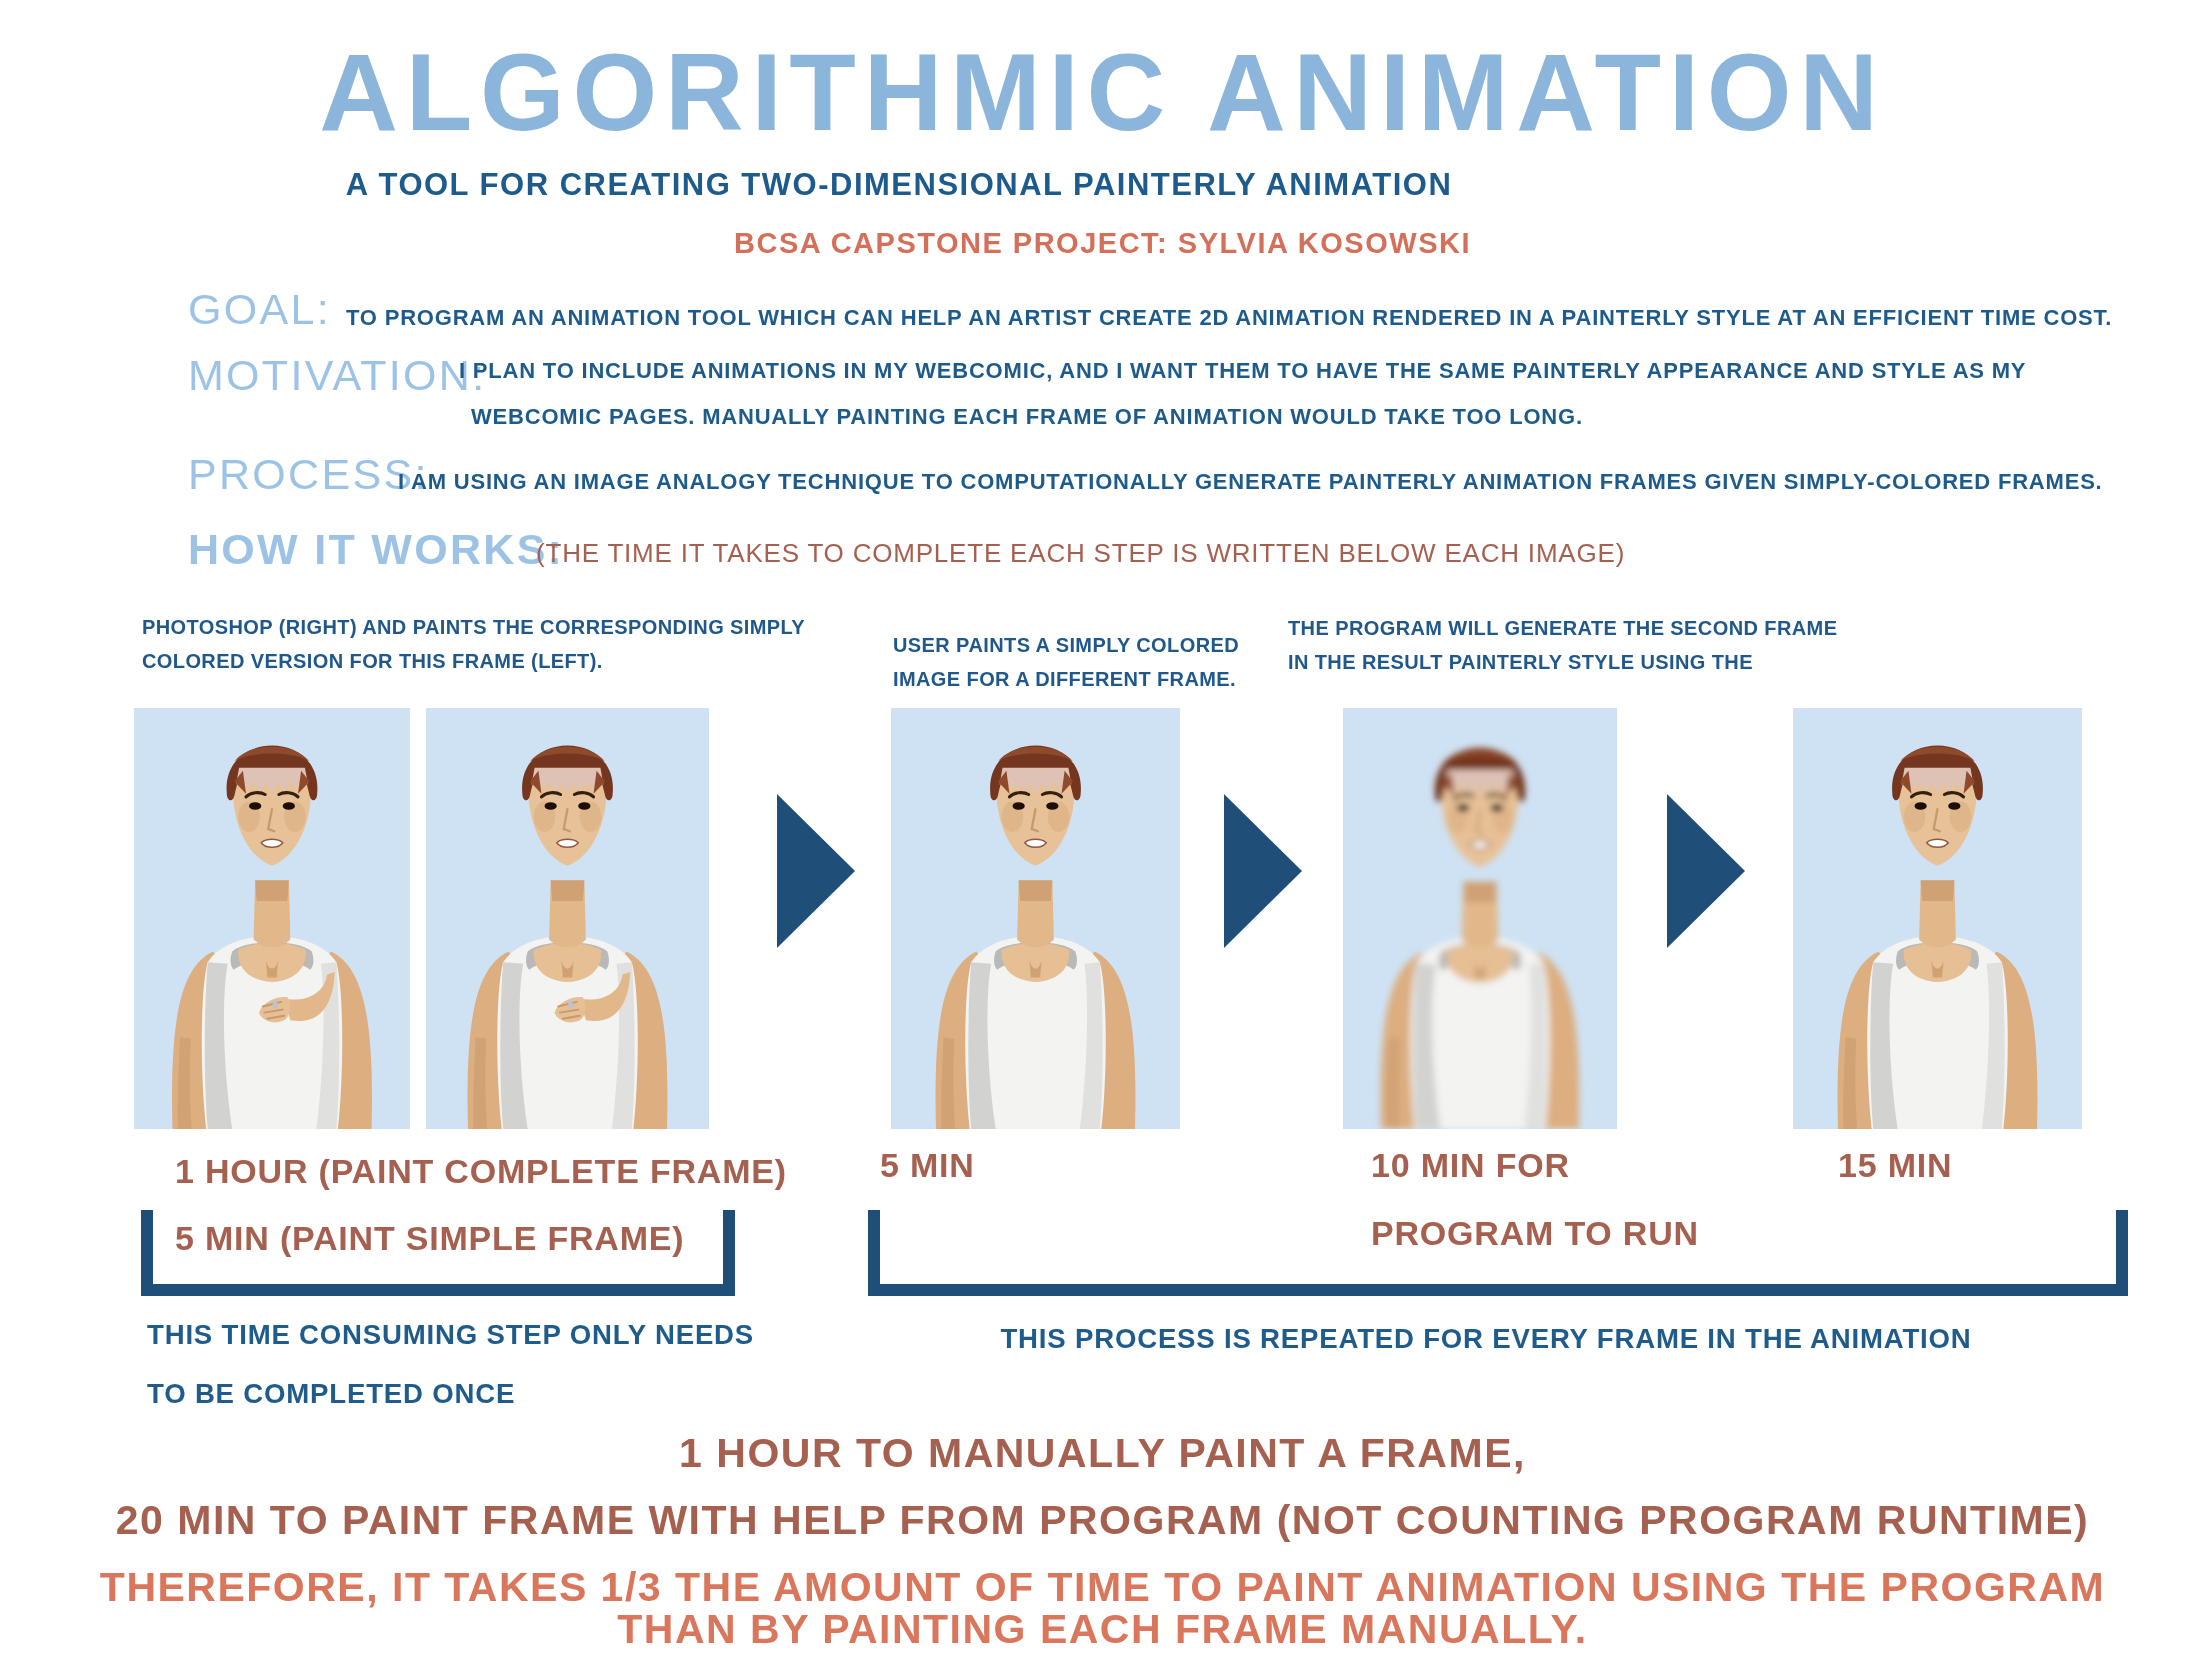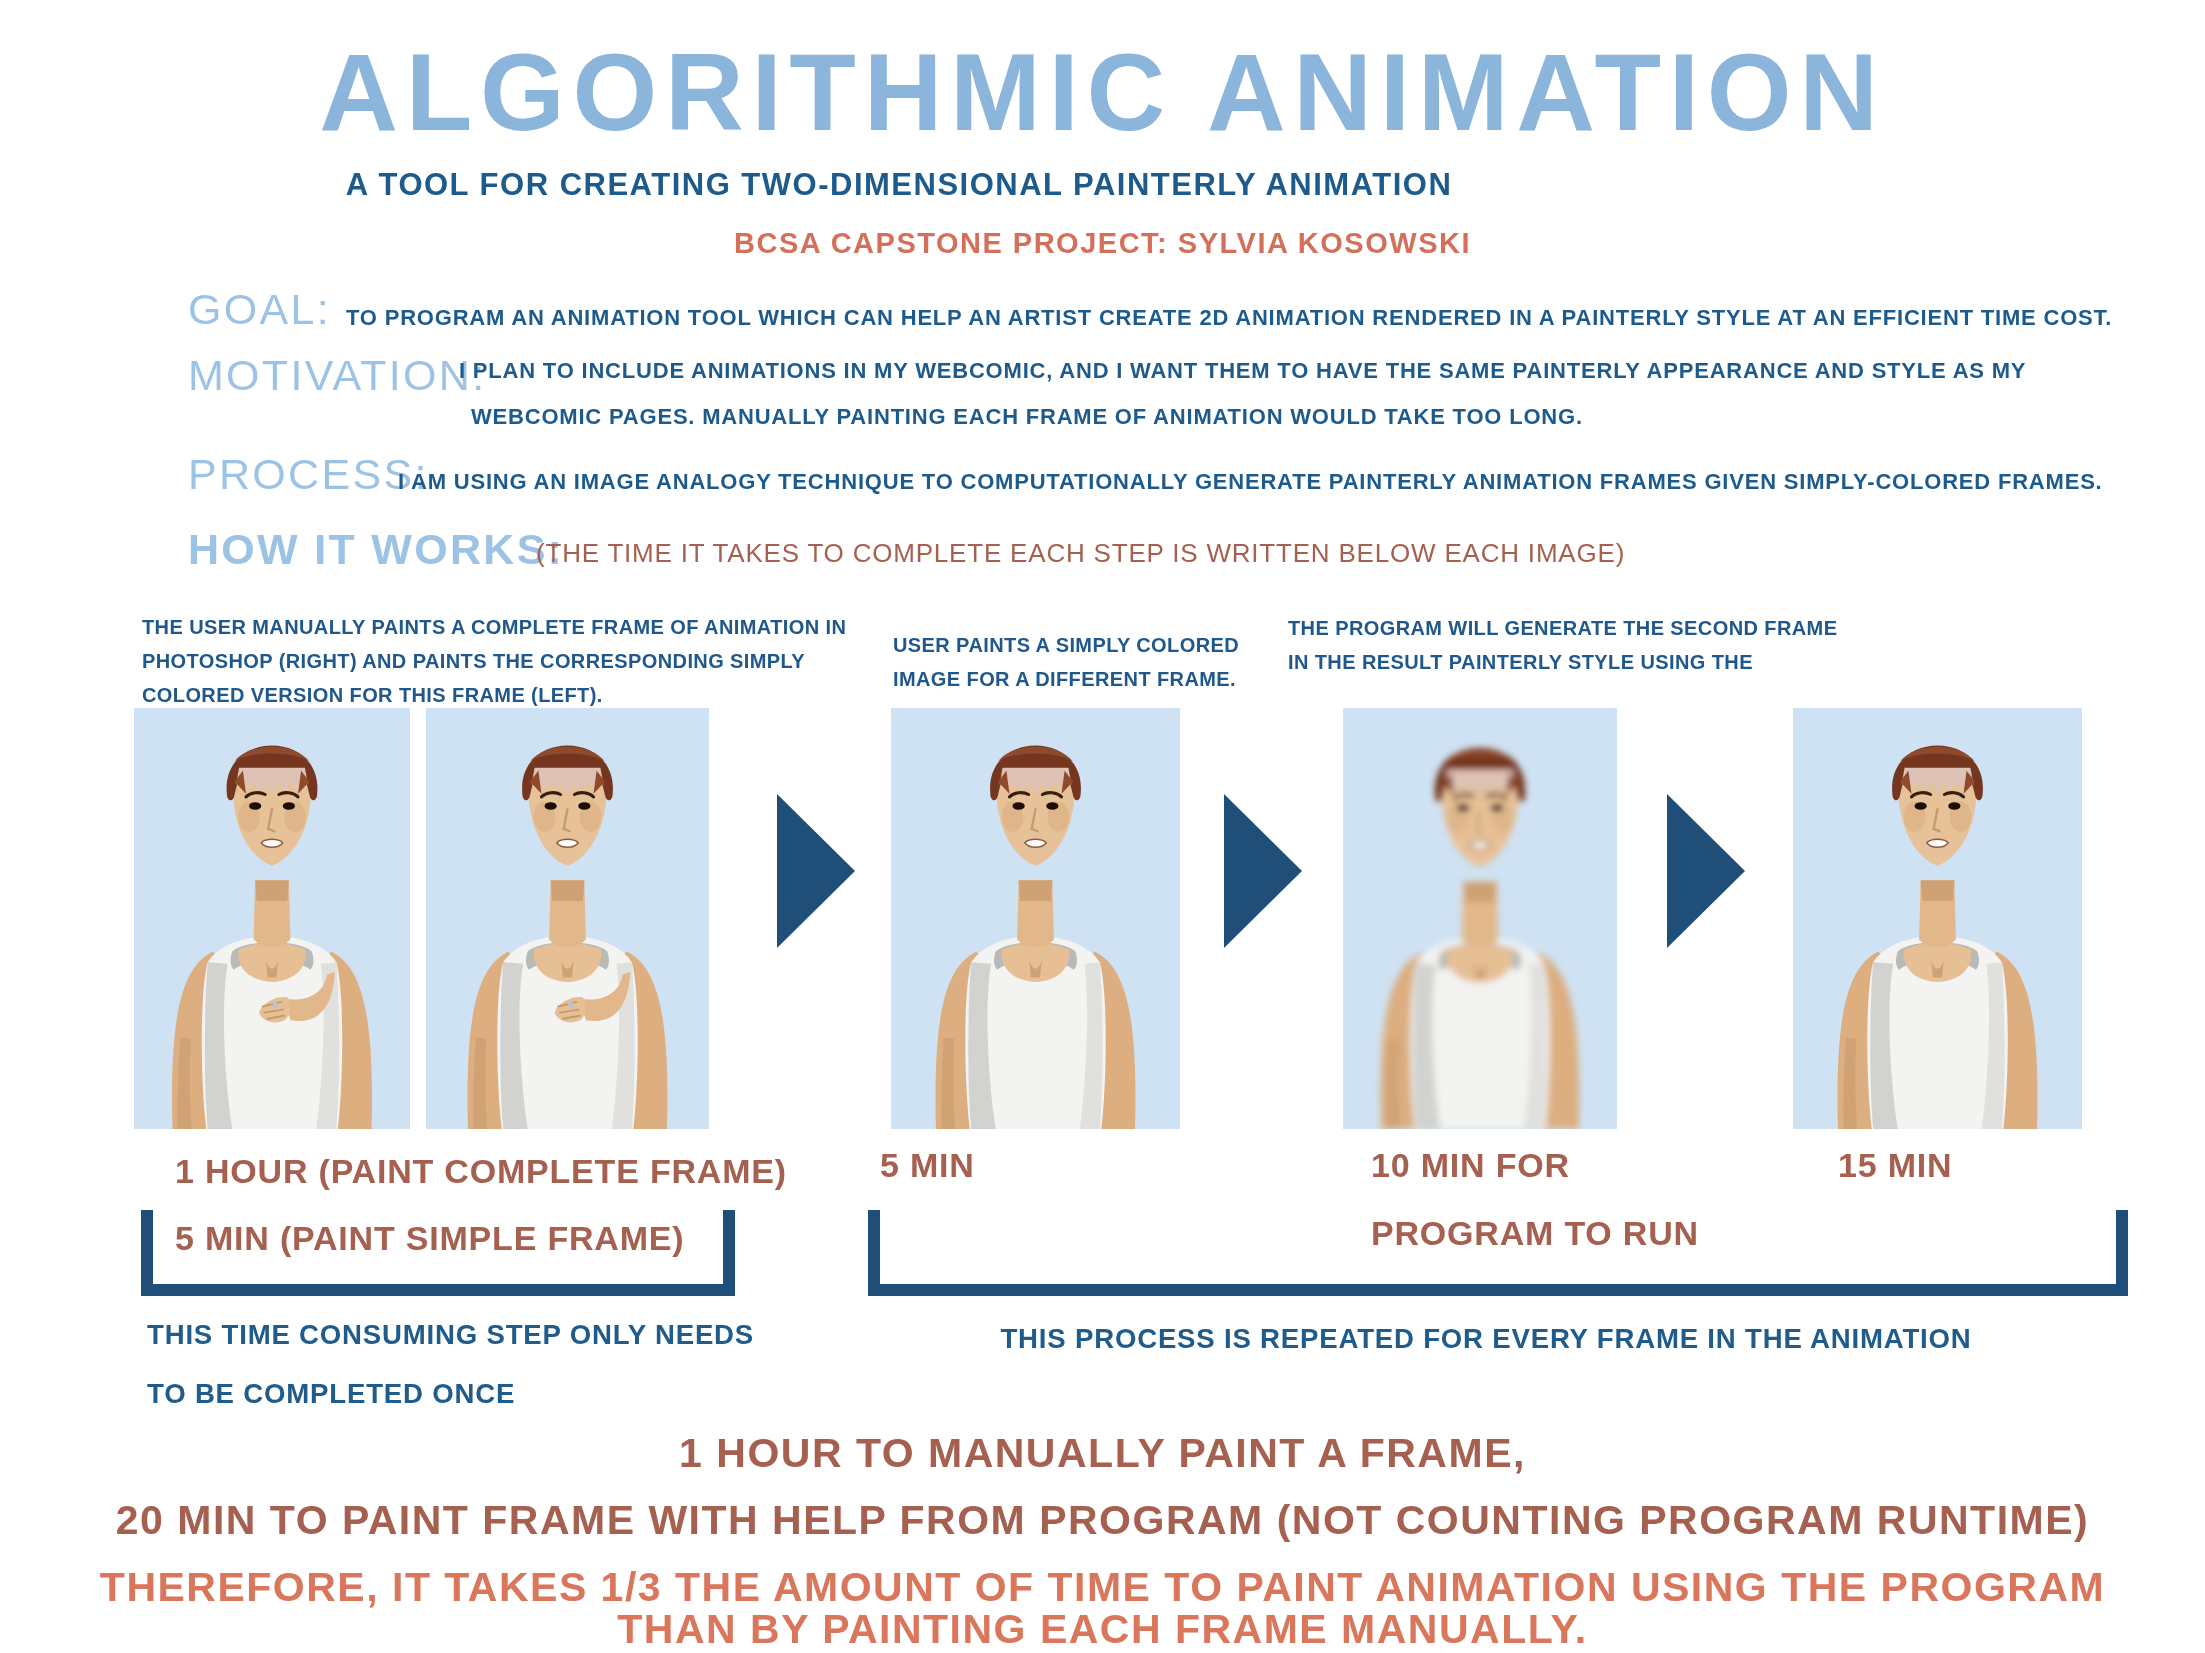--- a/index.html
+++ b/index.html
@@ -158,21 +158,20 @@
   <div class="abs sec-body motivation-line1">I PLAN TO INCLUDE ANIMATIONS IN MY WEBCOMIC, AND I WANT THEM TO HAVE THE SAME PAINTERLY APPEARANCE AND STYLE AS MY</div>
   <div class="abs sec-body motivation-line2">WEBCOMIC PAGES. MANUALLY PAINTING EACH FRAME OF ANIMATION WOULD TAKE TOO LONG.</div>
 
   <div class="abs sec-label process-label">PROCESS:</div>
   <div class="abs sec-body process-body">I AM USING AN IMAGE ANALOGY TECHNIQUE TO COMPUTATIONALLY GENERATE PAINTERLY ANIMATION FRAMES GIVEN SIMPLY-COLORED FRAMES.</div>
 
   <div class="abs hiw-label">HOW IT WORKS:</div>
   <div class="abs hiw-note">(THE TIME IT TAKES TO COMPLETE EACH STEP IS WRITTEN BELOW EACH IMAGE)</div>
 
   <div class="abs caption cap-1">
-    <div class="cap-line">THE USER MANUALLY PAINTS A COMPLETE FRAME OF ANIMATION IN</div>
     <div class="cap-line">PHOTOSHOP (RIGHT) AND PAINTS THE CORRESPONDING SIMPLY</div>
     <div class="cap-line">COLORED VERSION FOR THIS FRAME (LEFT).</div>
   </div>
   <div class="abs caption cap-2">
     <div class="cap-line">USER PAINTS A SIMPLY COLORED</div>
     <div class="cap-line">IMAGE FOR A DIFFERENT FRAME.</div>
   </div>
   <div class="abs caption cap-3">
     <div class="cap-line">THE PROGRAM WILL GENERATE THE SECOND FRAME</div>
     <div class="cap-line">IN THE RESULT PAINTERLY STYLE USING THE</div>

